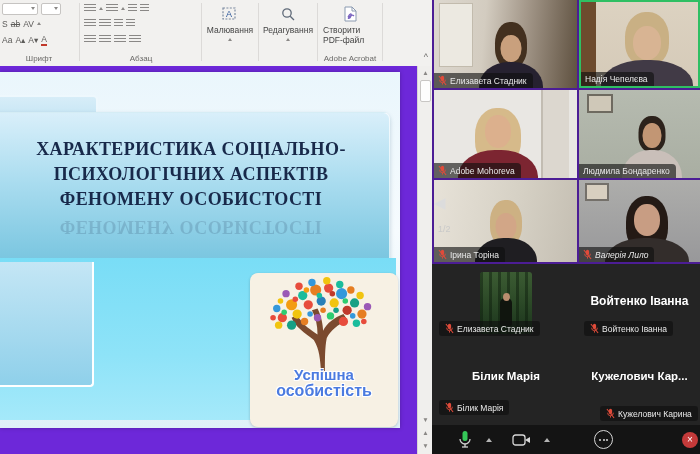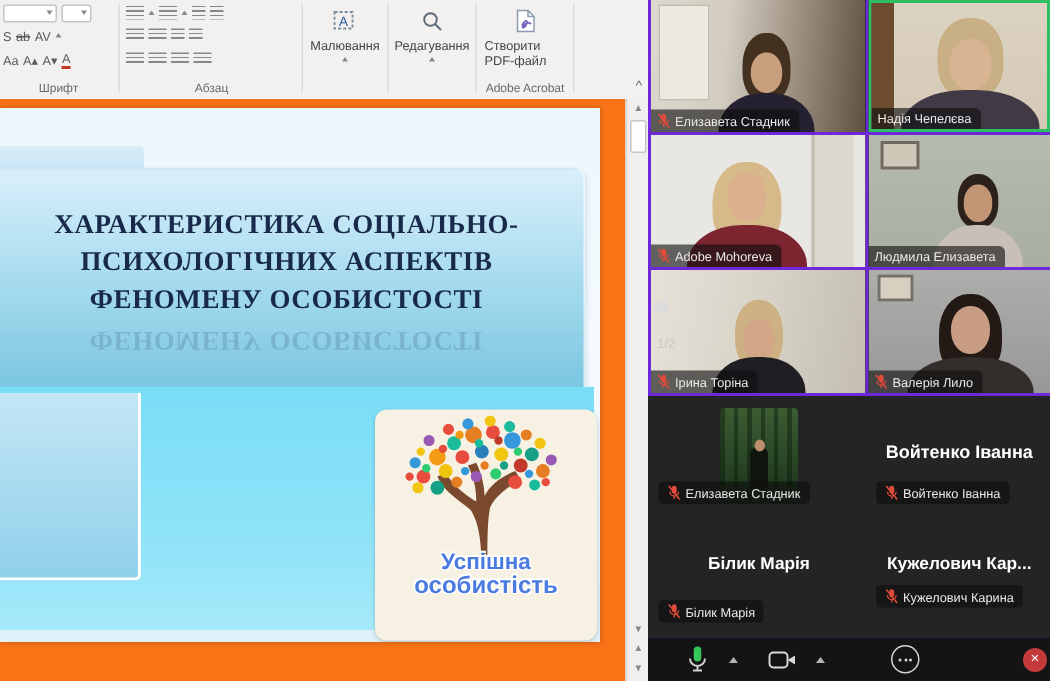--- a/index.html
+++ b/index.html
@@ -23,21 +23,21 @@
   .bars{width:12px;height:9px;background:repeating-linear-gradient(180deg,#8a8886 0 1px,transparent 1px 3px);}
   .bars.b2{width:9px;}
   .carup{width:0;height:0;border-left:2.5px solid transparent;border-right:2.5px solid transparent;border-top:3px solid #8a8886;}
   .bigbtn{position:absolute;top:4px;display:flex;flex-direction:column;align-items:center;
     width:54px;cursor:default;}
   .bigbtn .bicon{width:20px;height:20px;display:flex;align-items:center;justify-content:center;margin-bottom:2px;}
   .bigbtn .blab{font-size:8.5px;color:#444;text-align:left;line-height:1.15;}
   .collapse{position:absolute;right:4px;bottom:4px;font-size:9px;color:#6a6967;}
 
   
-  .canvas{position:absolute;left:0;top:66px;width:417px;height:388px;background:#f97316;}
+  .canvas{position:absolute;left:0;top:66px;width:417px;height:388px;background:#6d28d9;}
   .slide{position:absolute;left:0;top:6px;width:400px;height:356px;overflow:hidden;
     background:linear-gradient(180deg,#eaf6fc 0%,#f6fbfe 45%,#dff0f8 100%);
     box-shadow:0 0 4px rgba(0,0,0,.25);}
   .boxA{position:absolute;left:-6px;top:23px;width:100px;height:72px;border-radius:5px;
     background:linear-gradient(180deg,#d7edf8 0%,#9ed5ec 100%);
     border:2px solid #eef8fd;}
   .titleBox{position:absolute;left:-8px;top:40px;width:396px;height:156px;border-radius:7px;
     background:linear-gradient(180deg,#d9effa 0%,#a9dcef 45%,#74c3de 100%);
     border:1px solid rgba(255,255,255,.7);box-shadow:0 2px 4px rgba(40,90,120,.25);}
   .title-lines{margin-top:24px;text-align:center;font-family:"Liberation Serif",serif;
@@ -60,21 +60,21 @@
   .caption .c2{font-size:16px;}
 
   
   .sb{position:absolute;left:417px;top:66px;width:15px;height:388px;background:#f0efed;border-left:1px solid #d8d6d4;}
   .sb .sbtn{width:15px;height:13px;display:flex;align-items:center;justify-content:center;
     font-size:6.5px;color:#8a8886;}
   .sb .thumb{margin:1px 2px;height:20px;background:#fdfdfd;border:1px solid #c8c6c4;border-radius:2px;}
   .sb .bottomset{position:absolute;bottom:2px;left:0;width:15px;}
 
   
-  #zoomwin{position:absolute;left:432px;top:0;width:268px;height:454px;background:#6d28d9;overflow:hidden;}
+  #zoomwin{position:absolute;left:432px;top:0;width:268px;height:454px;background:#4c1d95;overflow:hidden;}
   .tile{position:absolute;overflow:hidden;background:#000;}
   .tile.active{border:2px solid #2fbf63;box-sizing:border-box;}
   .nlabel{position:absolute;left:0;bottom:0;display:flex;align-items:center;gap:3px;
     background:rgba(15,15,15,.62);color:#e9e9e9;font-size:8.5px;
     padding:2px 6px 2px 4px;border-top-right-radius:4px;white-space:nowrap;}
   .nlabel.float{left:5px;border-radius:3px;padding:2px 6px;}
   .scene{position:absolute;inset:0;}
   .s1{background:linear-gradient(95deg,#ddd8cf 0%,#d3ccc0 35%,#a4988a 62%,#5f5140 100%);}
   .s1::before{content:"";position:absolute;left:5px;top:3px;width:32px;height:62px;background:#ece9e1;
     border:1px solid #c2bbad;}
@@ -355,21 +355,21 @@
     </div>
     <div class="tile" style="left:147px;top:90px;width:121px;height:88px;">
       <div class="scene s4">
         <div class="person" style="--px:60%;--hw:27px;--hh:36px;--hb:26px;--fw:19px;--fh:25px;--fb:30px;--sw:60px;--sh:28px;--hair:#2c221b;--skin:#c29674;--shirt:#c9bfb9;">
           <div class="hair"></div>
             <div class="face"></div>
             <div class="bod"></div>
         </div>
       </div>
       <div class="nlabel">
-        <span>Людмила Елизавета</span>
+        <span>Людмила Бондаренко</span>
       </div>
     </div>
 
     <div class="tile" style="left:2px;top:180px;width:143px;height:82px;text-align:center;">
       <div class="scene s5">
         <div class="person" style="--px:50%;--hw:32px;--hh:46px;--hb:16px;--fw:21px;--fh:27px;--fb:22px;--sw:62px;--sh:24px;--hair:#cdb183;--skin:#d2a687;--shirt:#1f1e22;">
           <div class="hair"></div>
             <div class="face"></div>
             <div class="bod"></div>
         </div>
@@ -377,21 +377,21 @@
       <div class="nlabel">
         <svg viewBox="0 0 10 12" width="9" height="11">
             <rect x="3.2" y="0.8" width="3.6" height="6" rx="1.8" fill="#e04b3a"></rect>
             <path d="M1.8 5.2a3.2 3.2 0 0 0 6.4 0" stroke="#e04b3a" stroke-width="1" fill="none"></path>
             <line x1="5" y1="8.6" x2="5" y2="10.6" stroke="#e04b3a" stroke-width="1"></line>
             <line x1="1" y1="1" x2="9" y2="11" stroke="#e04b3a" stroke-width="1.2"></line>
           </svg>
         <span>Ірина Торіна</span>
       </div>
     </div>
-    <div class="tile" style="left:147px;top:180px;width:121px;height:82px;">
+    <div class="tile" style="left:147px;top:180px;width:121px;height:82px;font-style:italic;">
       <div class="scene s6">
         <div class="person" style="--px:56%;--hw:42px;--hh:56px;--hb:10px;--fw:26px;--fh:32px;--fb:26px;--sw:84px;--sh:24px;--hair:#241a15;--skin:#c89d83;--shirt:#332d2b;">
           <div class="hair"></div>
             <div class="face"></div>
             <div class="bod"></div>
         </div>
       </div>
       <div class="nlabel">
         <svg viewBox="0 0 10 12" width="9" height="11">
             <rect x="3.2" y="0.8" width="3.6" height="6" rx="1.8" fill="#e04b3a"></rect>
@@ -441,21 +441,21 @@
               <rect x="3.2" y="0.8" width="3.6" height="6" rx="1.8" fill="#e04b3a"></rect>
               <path d="M1.8 5.2a3.2 3.2 0 0 0 6.4 0" stroke="#e04b3a" stroke-width="1" fill="none"></path>
               <line x1="5" y1="8.6" x2="5" y2="10.6" stroke="#e04b3a" stroke-width="1"></line>
               <line x1="1" y1="1" x2="9" y2="11" stroke="#e04b3a" stroke-width="1.2"></line>
             </svg>
           <span>Білик Марія</span>
         </div>
       </div>
       <div class="offtile" style="left:147px;top:88px;width:121px;height:73px;">
         <div class="bigname" style="margin-top:18px;font-size:11.5px;">Кужелович  Кар...</div>
-        <div class="nlabel float" style="bottom:20px;">
+        <div class="nlabel float" style="bottom:4px;margin-left:16px;">
           <svg viewBox="0 0 10 12" width="9" height="11">
               <rect x="3.2" y="0.8" width="3.6" height="6" rx="1.8" fill="#e04b3a"></rect>
               <path d="M1.8 5.2a3.2 3.2 0 0 0 6.4 0" stroke="#e04b3a" stroke-width="1" fill="none"></path>
               <line x1="5" y1="8.6" x2="5" y2="10.6" stroke="#e04b3a" stroke-width="1"></line>
               <line x1="1" y1="1" x2="9" y2="11" stroke="#e04b3a" stroke-width="1.2"></line>
             </svg>
           <span>Кужелович Карина</span>
         </div>
       </div>
     </div>

